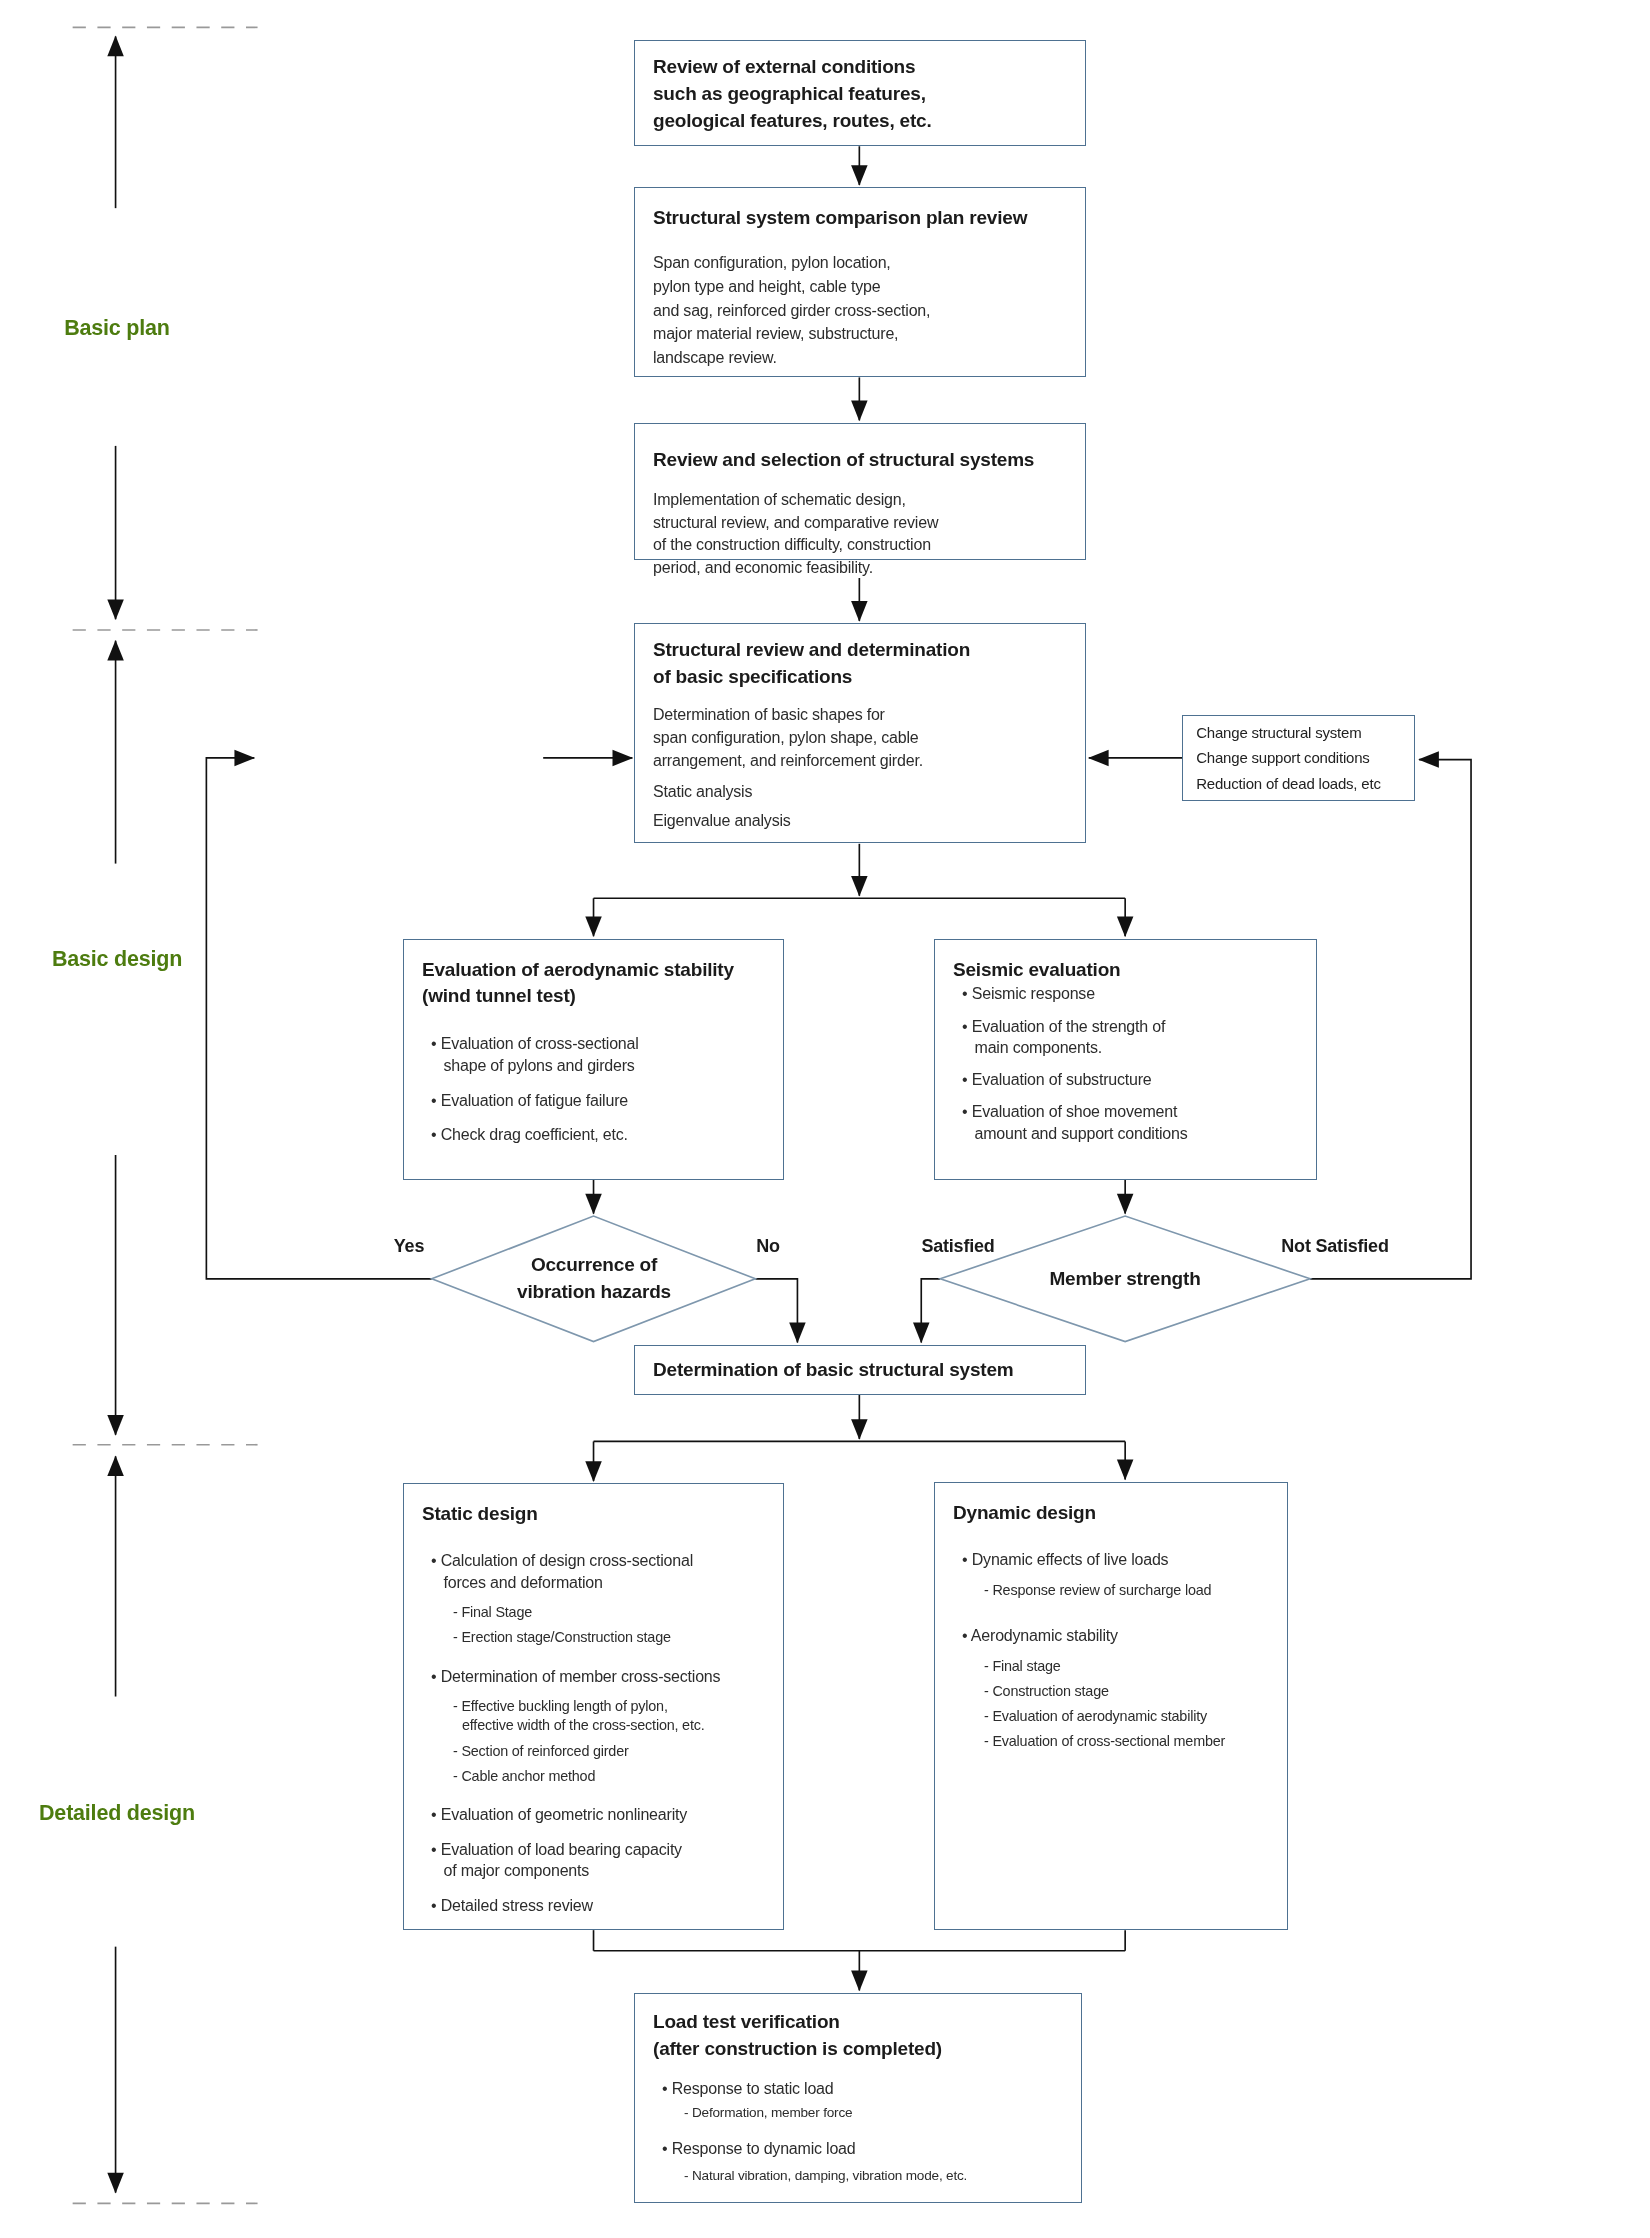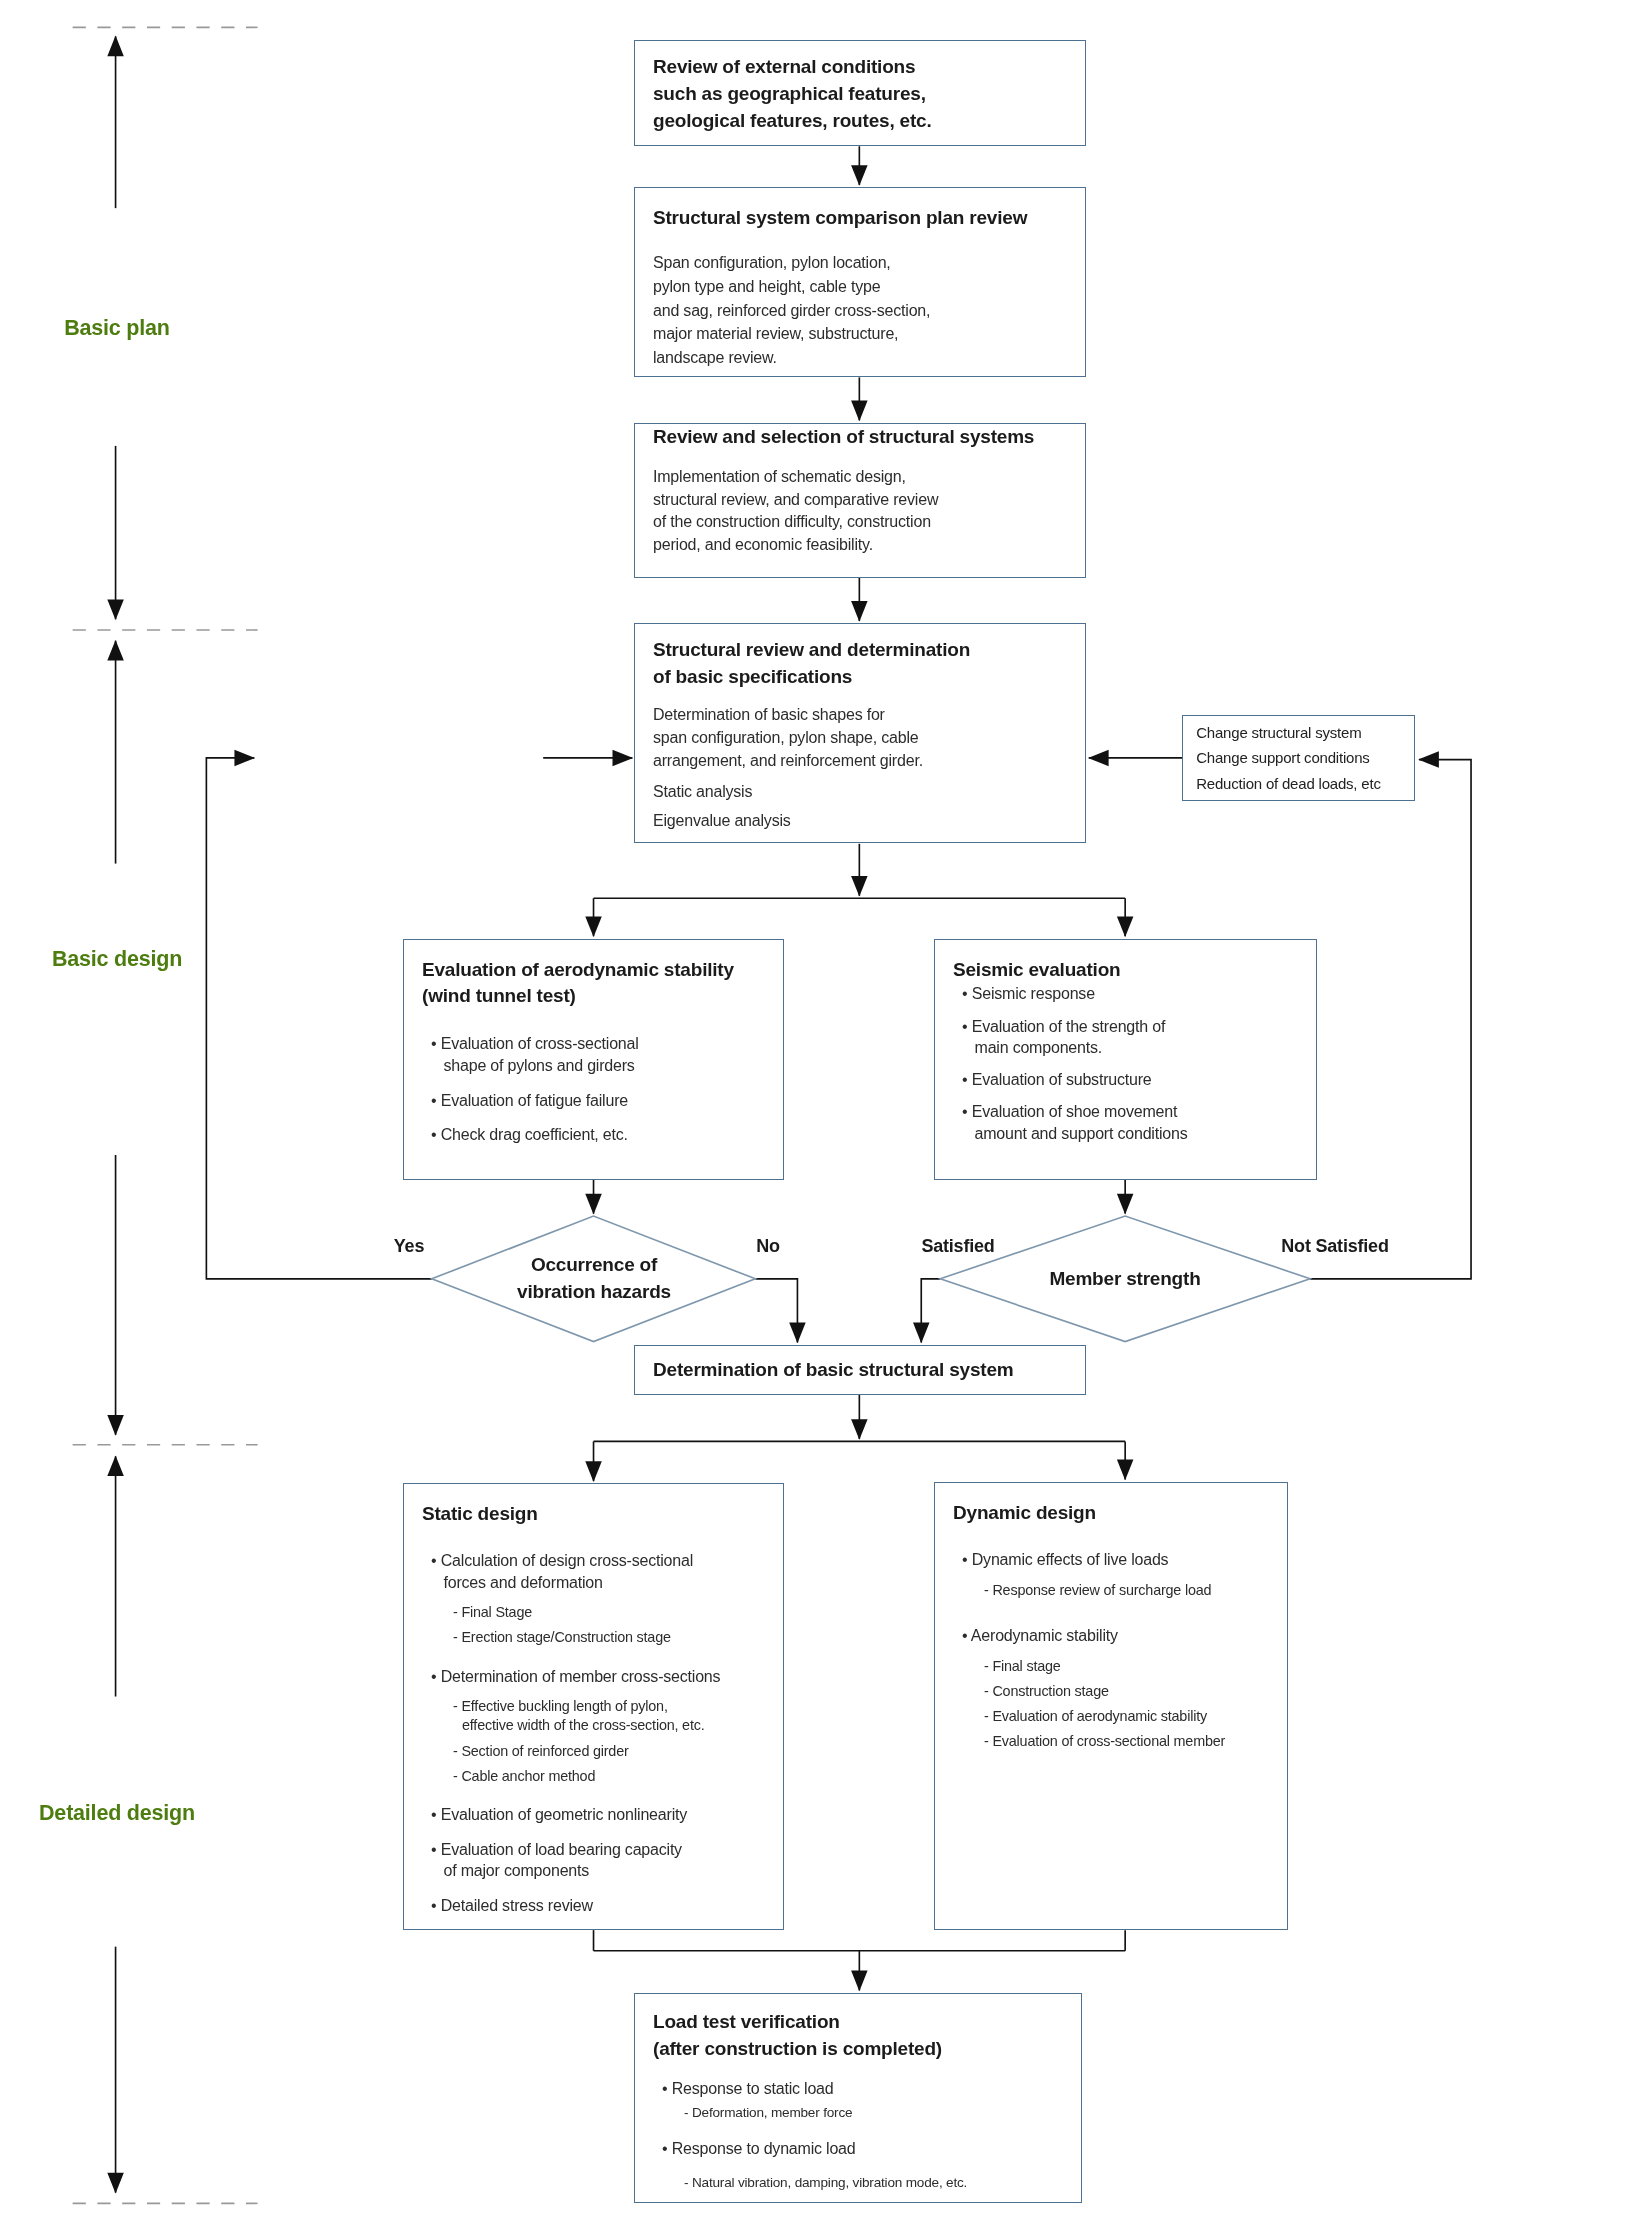--- a/index.html
+++ b/index.html
@@ -122,21 +122,21 @@
 
   <div class="box" style="left:634px;top:187px;width:452px;height:190px;">
     <div class="title">Structural system comparison plan review</div>
     <div class="body">Span configuration, pylon location,
 pylon type and height, cable type
 and sag, reinforced girder cross-section,
 major material review, substructure,
 landscape review.</div>
   </div>
 
-  <div class="box" style="left:634px;top:423px;width:452px;height:155px;padding-top:0;">
+  <div class="box" style="left:634px;top:423px;width:452px;height:137px;padding-top:23px;">
     <div class="title">Review and selection of structural systems</div>
     <div class="body" style="margin-top:15px;line-height:1.42;">Implementation of schematic design,
 structural review, and comparative review
 of the construction difficulty, construction
 period, and economic feasibility.</div>
   </div>
 
   <div class="box" style="left:634px;top:623px;width:452px;height:220px;padding-top:13.2px;">
     <div class="title">Structural review and determination
 of basic specifications</div>
@@ -213,17 +213,17 @@
     <div class="b2 g3">- Evaluation of aerodynamic stability</div>
     <div class="b2 g3">- Evaluation of cross-sectional member</div>
   </div>
 
   <div class="box" style="left:634px;top:1993px;width:448px;height:210px;padding-top:15px;">
     <div class="title">Load test verification
 (after construction is completed)</div>
     <div class="b1" style="margin-top:15px;">• Response to static load</div>
     <div class="b2" style="margin-top:5px;font-size:13.6px;">- Deformation, member force</div>
     <div class="b1" style="margin-top:15px;">• Response to dynamic load</div>
-    <div class="b2" style="margin-top:15px;font-size:13.6px;">- Natural vibration, damping, vibration mode, etc.</div>
+    <div class="b2" style="margin-top:8px;font-size:13.6px;">- Natural vibration, damping, vibration mode, etc.</div>
   </div>
 
 </div>
 
 
 </body></html>

